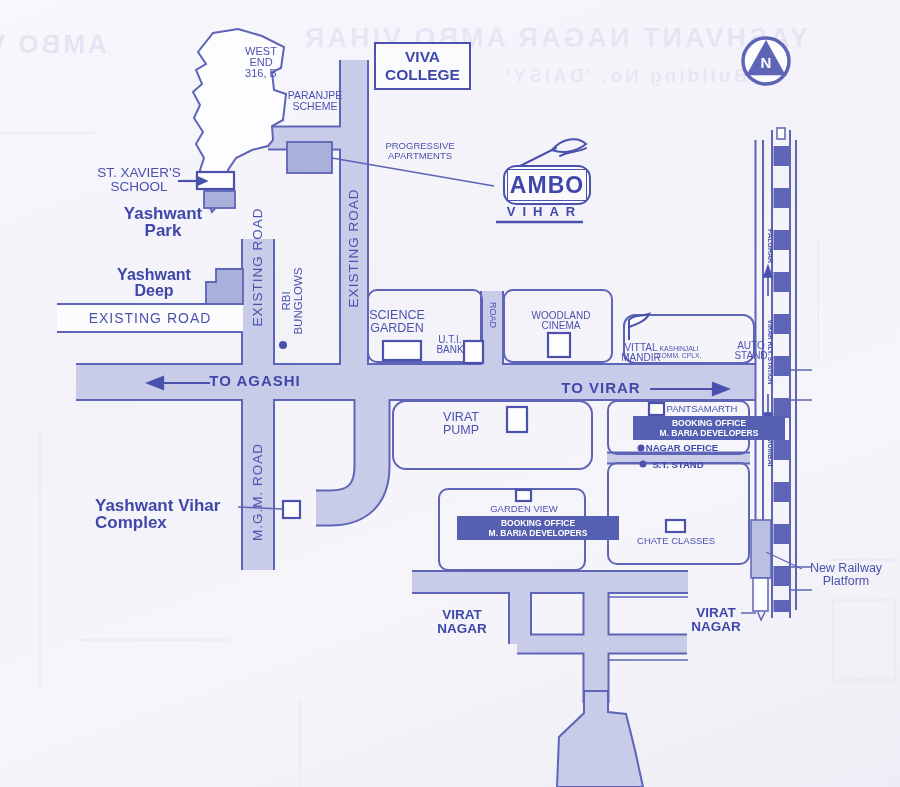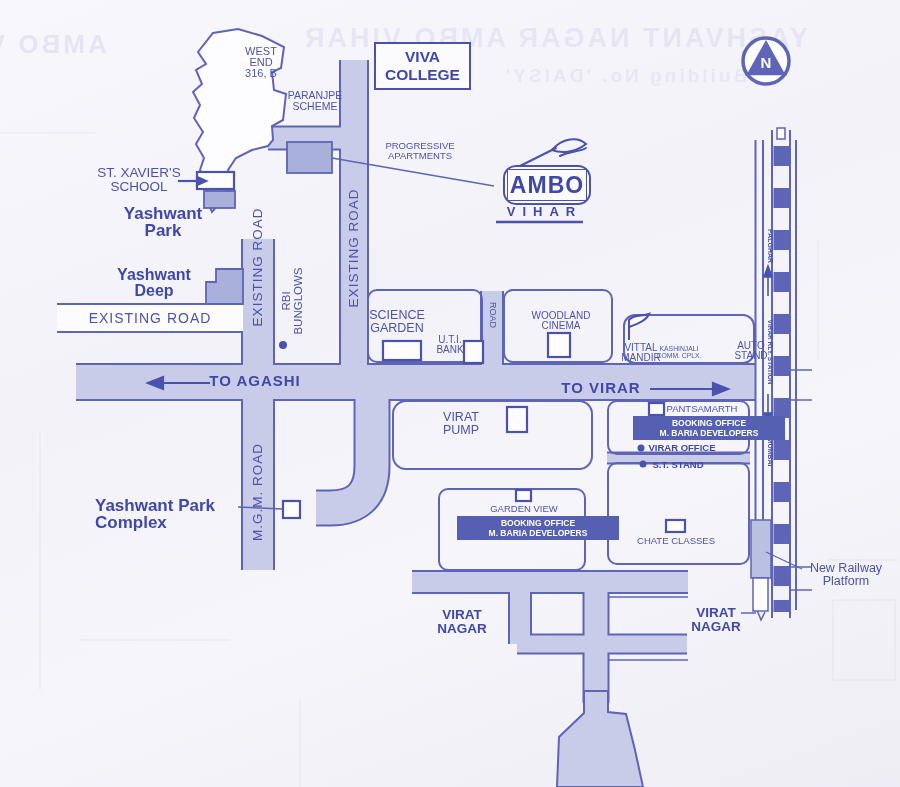--- a/index.html
+++ b/index.html
@@ -283,37 +283,37 @@
     <span class="vline">PUMP</span>
   </div>
 
   <div class="lbl" style="left:702px;top:409px;font-size:9.5px;">PANTSAMARTH</div>
 
   <div class="banner" style="left:633px;top:416px;width:112px;">
     <span class="vline">BOOKING OFFICE</span>
     <span class="vline">M. BARIA DEVELOPERS</span>
   </div>
 
-  <div class="lbl b" style="left:682px;top:448px;font-size:9.5px;">VIRAR OFFICE</div>
+  <div class="lbl b" style="left:682px;top:448px;font-size:9.5px;">NAGAR OFFICE</div>
 
   <div class="lbl b" style="left:678px;top:465px;font-size:9.5px;">S.T. STAND</div>
 
   <div class="lbl" style="left:524px;top:509px;font-size:9.5px;">GARDEN VIEW</div>
 
   <div class="banner" style="left:457px;top:516px;width:122px;">
     <span class="vline">BOOKING OFFICE</span>
     <span class="vline">M. BARIA DEVELOPERS</span>
   </div>
 
   <div class="lbl" style="left:676px;top:541px;font-size:9.5px;">CHATE CLASSES</div>
 
   <div class="lbl rotccw" style="left:258px;top:492px;font-size:13.5px;letter-spacing:1px;">M.G.M. ROAD</div>
 
   <div class="lbl b" style="left:95px;top:514px;font-size:17px;transform:translate(0,-50%);text-align:left;">
-    <span class="vline">Yashwant Park</span>
+    <span class="vline">Yashwant Vihar</span>
     <span class="vline">Complex</span>
   </div>
 
   <div class="lbl b" style="left:462px;top:622px;font-size:13.5px;">
     <span class="vline">VIRAT</span>
     <span class="vline">NAGAR</span>
   </div>
 
   <div class="lbl b" style="left:716px;top:620px;font-size:13.5px;">
     <span class="vline">VIRAT</span>

